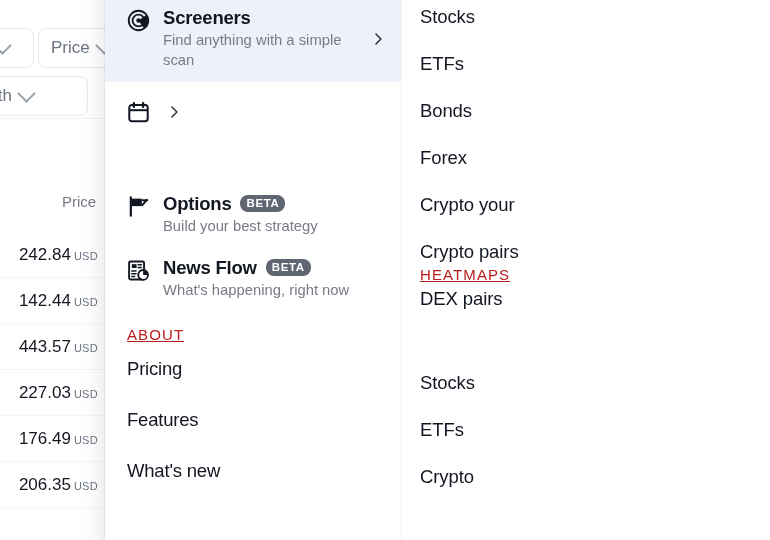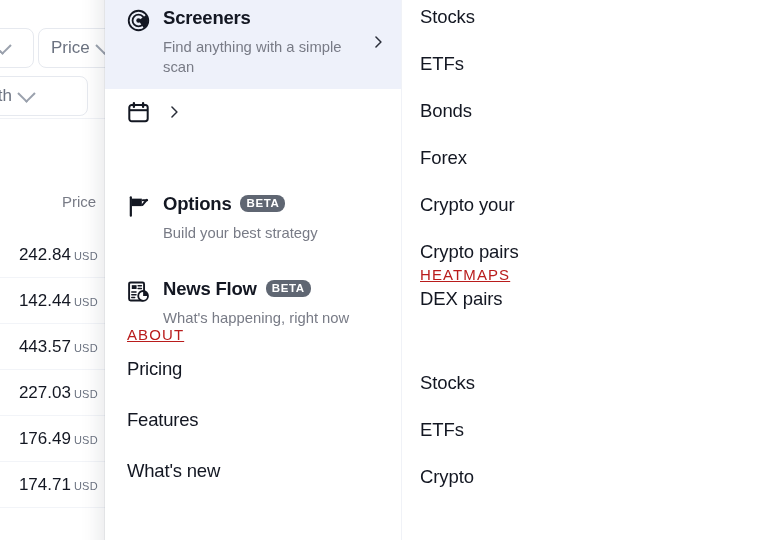--- a/index.html
+++ b/index.html
@@ -236,37 +236,37 @@
     background: #5f6672;
     color: #ffffff;
     font-size: 11.5px;
     font-weight: 700;
     letter-spacing: 0.6px;
     border-radius: 8px;
     padding: 3px 6px 2px 6px;
     line-height: 1;
   }
   .tool-desc {
-    margin-top: 10px;
+    margin-top: 3px;
     font-size: 14.8px;
     color: #787b86;
     line-height: 1.32;
   }
   .tool-arrow {
     flex: 0 0 14px;
     width: 14px; height: 14px;
     align-self: center;
     margin-left: 4px;
     color: #2a2e39;
   }
 
   #tool-screeners { top: 66px; }
   #tool-calendars { top: 158px; }
   #tool-options   { top: 252px; }
-  #tool-newsflow  { top: 337px; justify-content: flex-end; }
+  #tool-newsflow  { top: 316px; justify-content: flex-end; }
 
   
   .about-link {
     position: absolute;
     left: 22px;
     font-size: 18.5px;
     font-weight: 400;
     color: #131722;
     letter-spacing: -0.2px;
     cursor: pointer;
@@ -351,21 +351,21 @@
         </div>
         <div class="bg-row">
           <div class="cell-price"><span>227.03</span><span class="cur">USD</span></div>
           <div class="cell-pe">48.66</div>
         </div>
         <div class="bg-row">
           <div class="cell-price"><span>176.49</span><span class="cur">USD</span></div>
           <div class="cell-pe">23.41</div>
         </div>
         <div class="bg-row">
-          <div class="cell-price"><span>174.71</span><span class="cur">USD</span></div>
+          <div class="cell-price"><span>206.35</span><span class="cur">USD</span></div>
           <div class="cell-pe">23.18</div>
         </div>
       </div>
   </div>
 
   <div class="menu">
 
     <div class="menu-left">
 
       <div class="promo">

